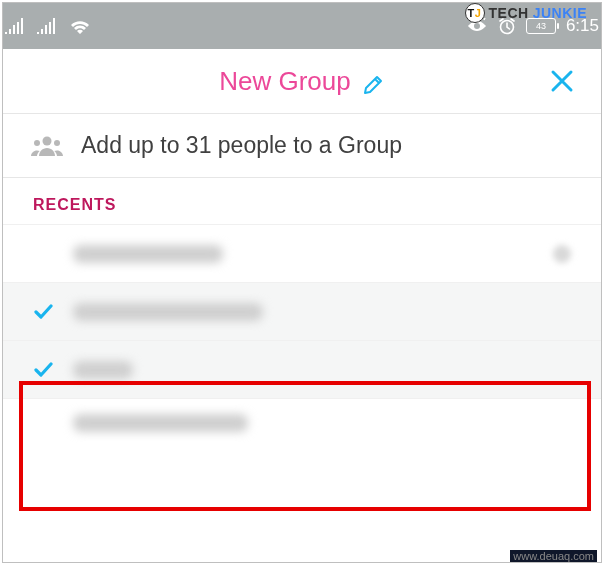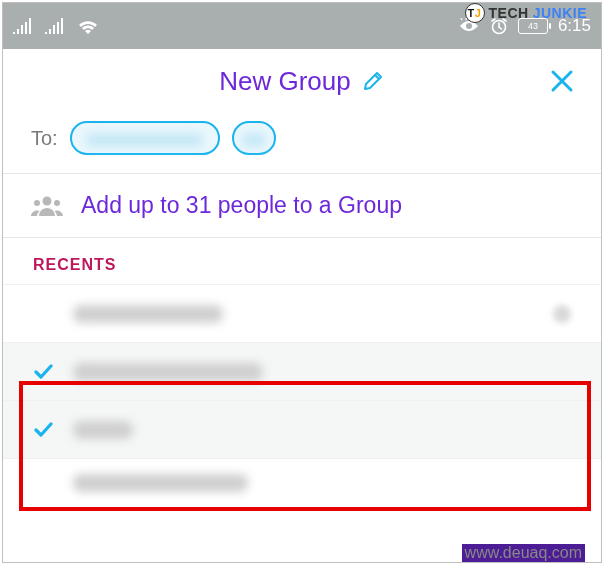--- a/index.html
+++ b/index.html
@@ -15,34 +15,34 @@
   }
   .tj-logo {
     width: 20px; height: 20px; border-radius: 50%; background: #fff; border: 1px solid #333;
     display: flex; align-items: center; justify-content: center; font-size: 11px; font-weight: 800;
   }
   .tj-logo span:first-child { color: #111; }
   .tj-logo span:last-child { color: #f6a600; }
   .watermark-tj .junkie { color: #3b82f6; }
 
   .statusbar {
-    height: 46px; background: #a9aeaf; color: #fff; display: flex; align-items: center; padding: 0 10px;
+    height: 46px; background: #a9aeaf; color: #fff; display: flex; align-items: center; padding: 0 2px;
     font-size: 17px; gap: 14px;
   }
   .statusbar .right { margin-left: auto; display: flex; align-items: center; gap: 10px; }
   .battery {
     display: inline-flex; align-items: center; border: 1.5px solid #fff; border-radius: 3px;
     width: 30px; height: 16px; position: relative; padding: 0 3px; font-size: 9px; justify-content: center;
   }
   .battery::after { content:""; position:absolute; right:-4px; top:4px; width:2px; height:6px; background:#fff; border-radius:1px; }
 
   .titlebar {
     height: 64px; display: flex; align-items: center; justify-content: center; position: relative;
   }
-  .titlebar .title { color: #6d28d9; font-size: 26px; font-weight: 500; display: flex; align-items: center; gap: 10px; }
+  .titlebar .title { color: #ec4899; font-size: 26px; font-weight: 500; display: flex; align-items: flex-end; gap: 10px; }
   .close-x {
     position: absolute; right: 26px; top: 50%; transform: translateY(-50%);
     color: #19b4ee; font-size: 32px; font-weight: 300; line-height: 1;
   }
 
   .to-row { display: flex; align-items: center; padding: 8px 28px 18px; gap: 12px; }
   .to-label { color: #7a7a7a; font-size: 20px; }
   .chip {
     border: 2px solid #19b4ee; border-radius: 22px; height: 34px; background: #eaf7fd;
     display: inline-block;
@@ -50,21 +50,21 @@
   .chip.w1 { width: 150px; }
   .chip.w2 { width: 44px; }
 
   .chip-inner {
     display:block; width:80%; height:14px; margin:10px auto 0; border-radius:6px; background:#c7e9f6;
     filter: blur(4px);
   }
 
   .divider { height: 1px; background: #e6e6e6; }
 
-  .add-row { display: flex; align-items: center; gap: 18px; padding: 18px 28px; color: #6d28d9; font-size: 23px; }
+  .add-row { display: flex; align-items: center; gap: 18px; padding: 18px 28px; color: #404040; font-size: 23px; }
   .add-row .group-icon { color: #b8b8b8; }
 
   .section-label { color: #be185d; font-weight: 700; font-size: 16px; letter-spacing: 1px; padding: 18px 30px 10px; }
 
   .list { }
   .row {
     display: flex; align-items: center; height: 58px; padding: 0 30px; gap: 18px;
     border-top: 1px solid #f0f0f0;
   }
   .row.alt { background: #f5f6f6; }
@@ -74,21 +74,21 @@
   }
   .bw100 { width: 150px; } .bw160 { width: 190px; } .bw60 { width: 60px; } .bw170 { width: 175px; }
   .dot-right { margin-left: auto; width: 18px; height: 18px; border-radius: 50%; background: #d8d8d8; filter: blur(3px); }
 
   .red-highlight {
     position: absolute; border: 4px solid #e60000; pointer-events: none;
     left: 16px; width: 572px; top: 378px; height: 130px;
   }
 
   .footer-watermark {
-    position: absolute; bottom: 0px; right: 16px; font-size: 16px; color: #888; background: #4c1d95; padding: 0 3px;
+    position: absolute; bottom: 0px; right: 4px; font-size: 11px; color: #888; background: #0f172a; padding: 0 3px;
   }
 
   svg { display: block; }
 </style>
 </head>
 <body>
 
 <div class="frame">
 
   <div class="watermark-tj">
@@ -134,29 +134,20 @@
         <path fill="none" stroke="#19b4ee" stroke-width="2" stroke-linejoin="round" d="M4 20l1-5L16 4l4 4L9 19l-5 1zM14 6l4 4"></path>
       </svg>
     </div>
     <div class="close-x">
       <svg width="26" height="26" viewBox="0 0 26 26">
           <path stroke="#19b4ee" stroke-width="3" stroke-linecap="round" d="M4 4l18 18M22 4L4 22"></path>
         </svg>
     </div>
   </div>
 
-  <div class="to-row">
-    <span class="to-label">To:</span>
-    <span class="chip w1">
-        <span class="chip-inner"></span>
-      </span>
-    <span class="chip w2">
-        <span class="chip-inner" style="width:60%"></span>
-      </span>
-  </div>
 
   <div class="divider"></div>
 
   <div class="add-row">
     <svg class="group-icon" width="32" height="24" viewBox="0 0 32 24">
       <g fill="#b8b8b8">
         <circle cx="16" cy="7" r="4.5"></circle>
         <path d="M8 22c0-4.4 3.6-8 8-8s8 3.6 8 8H8z"></path>
         <circle cx="6" cy="9" r="3"></circle>
         <path d="M0 22c0-3 2.7-5.5 6-5.5 1 0 1.9.2 2.7.6C7.2 18.4 6.2 20 6 22H0z"></path>

